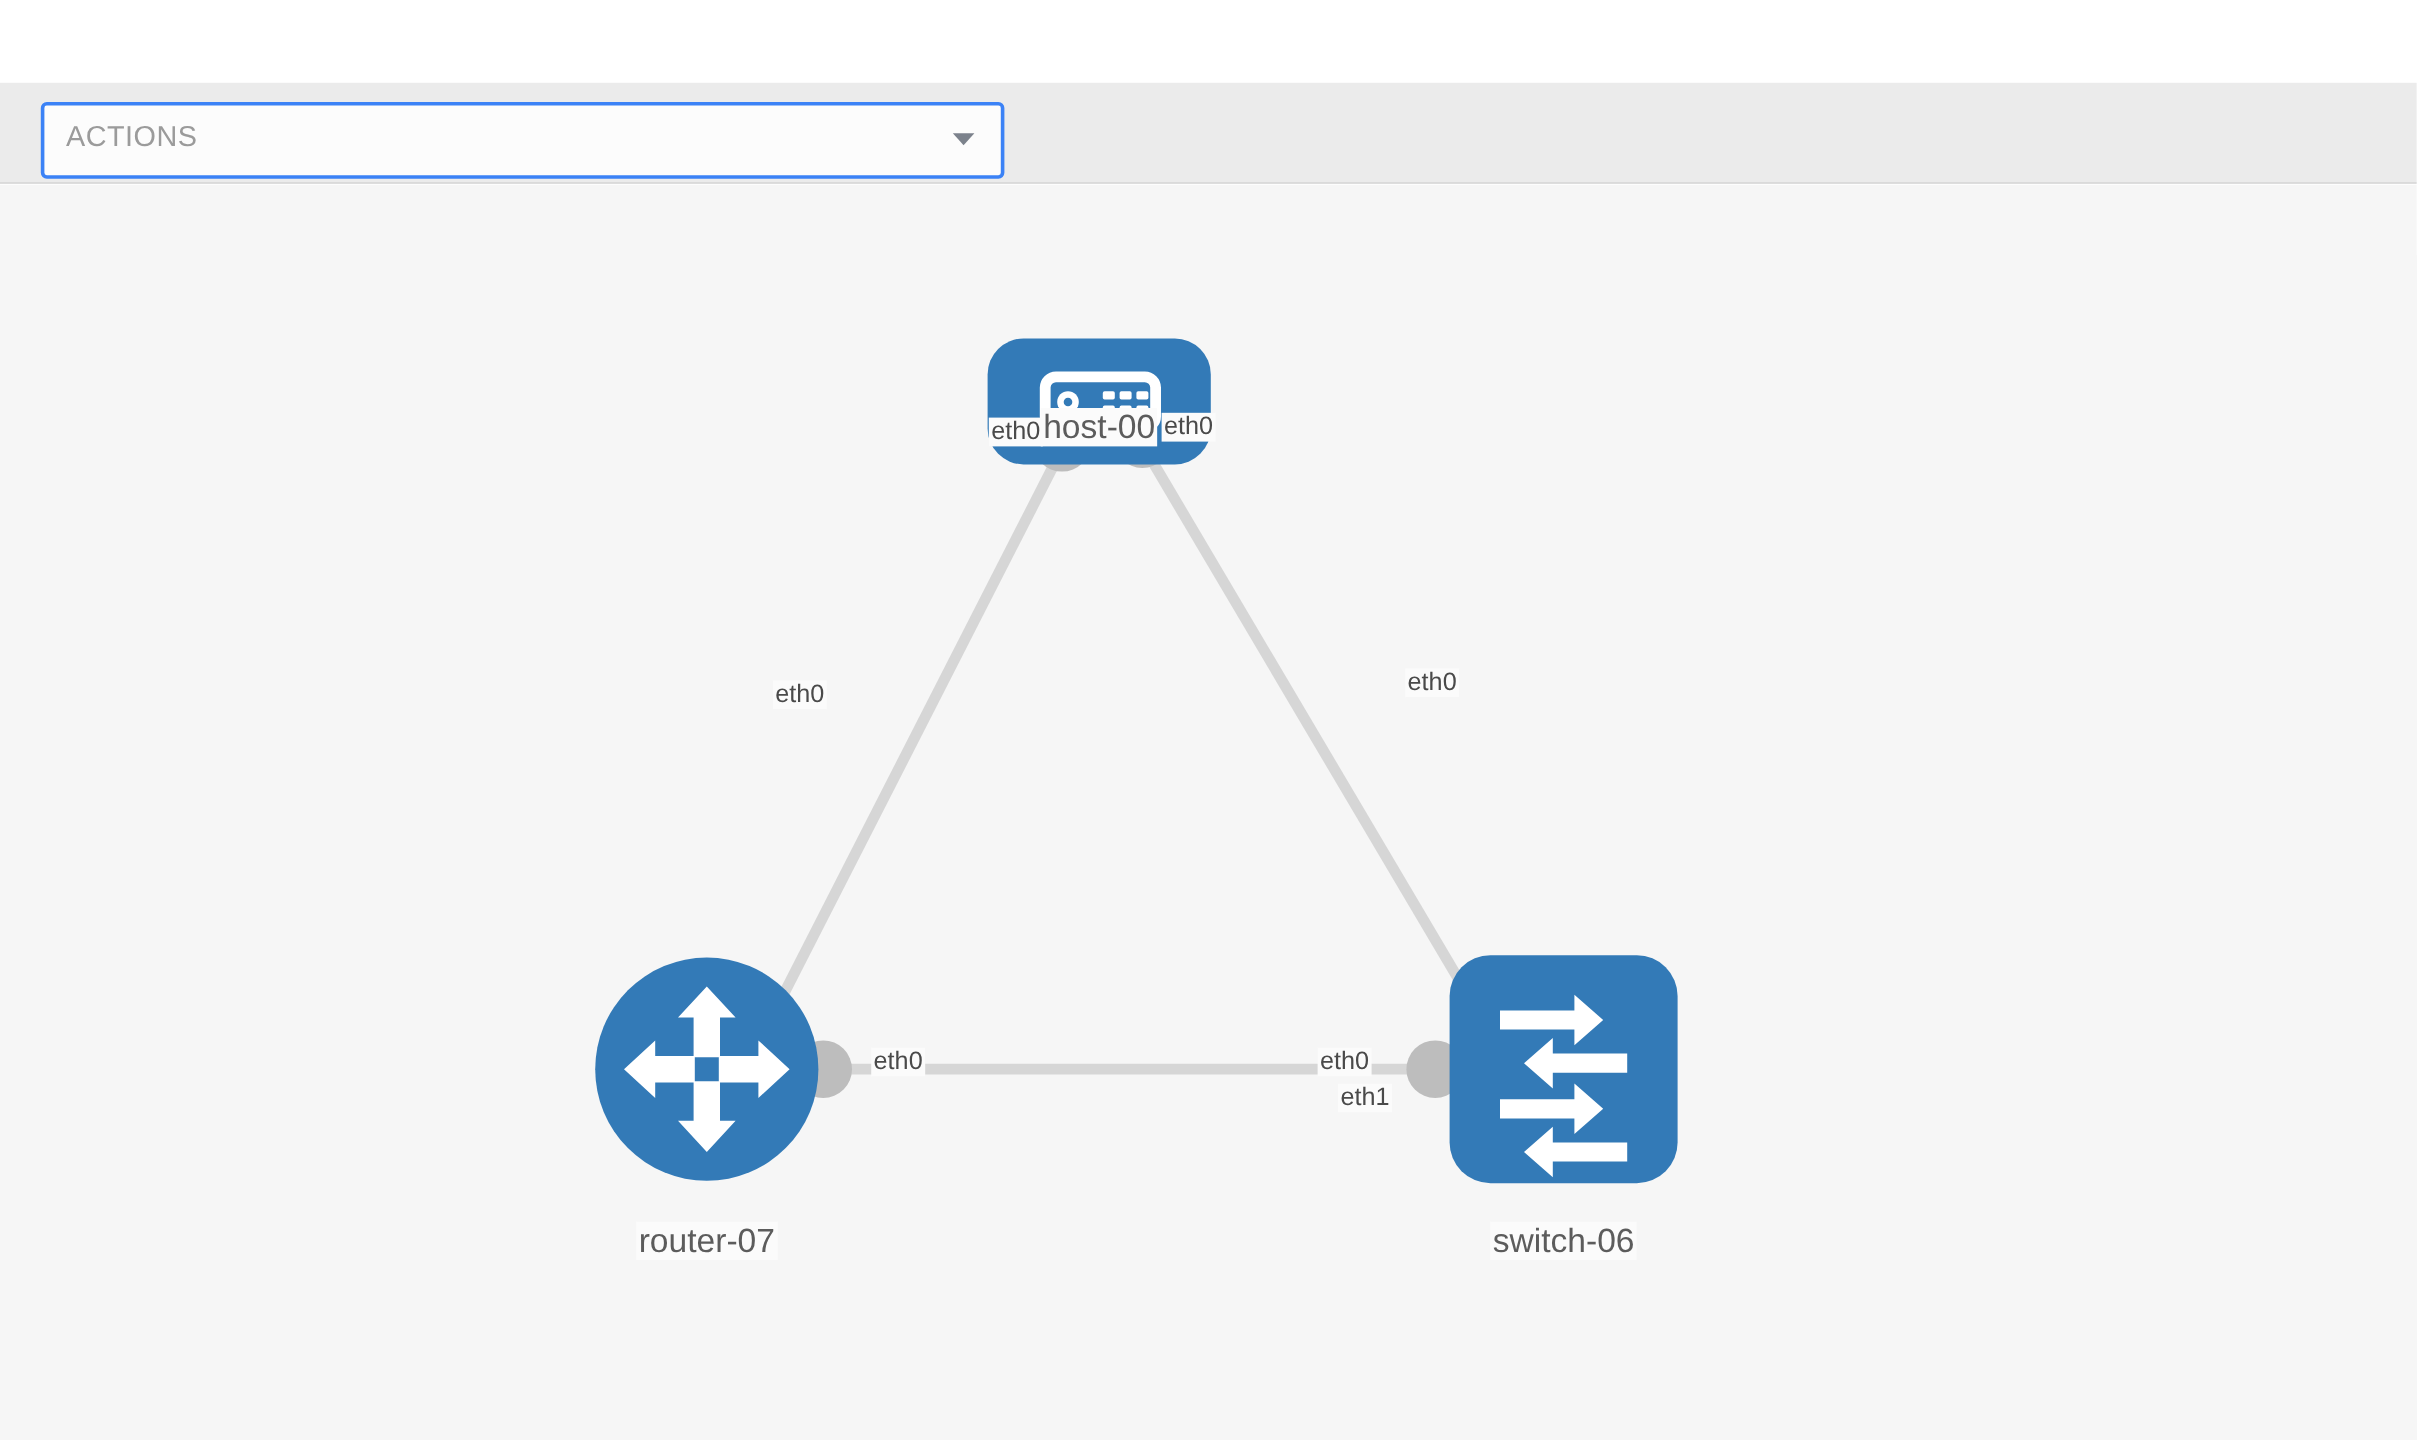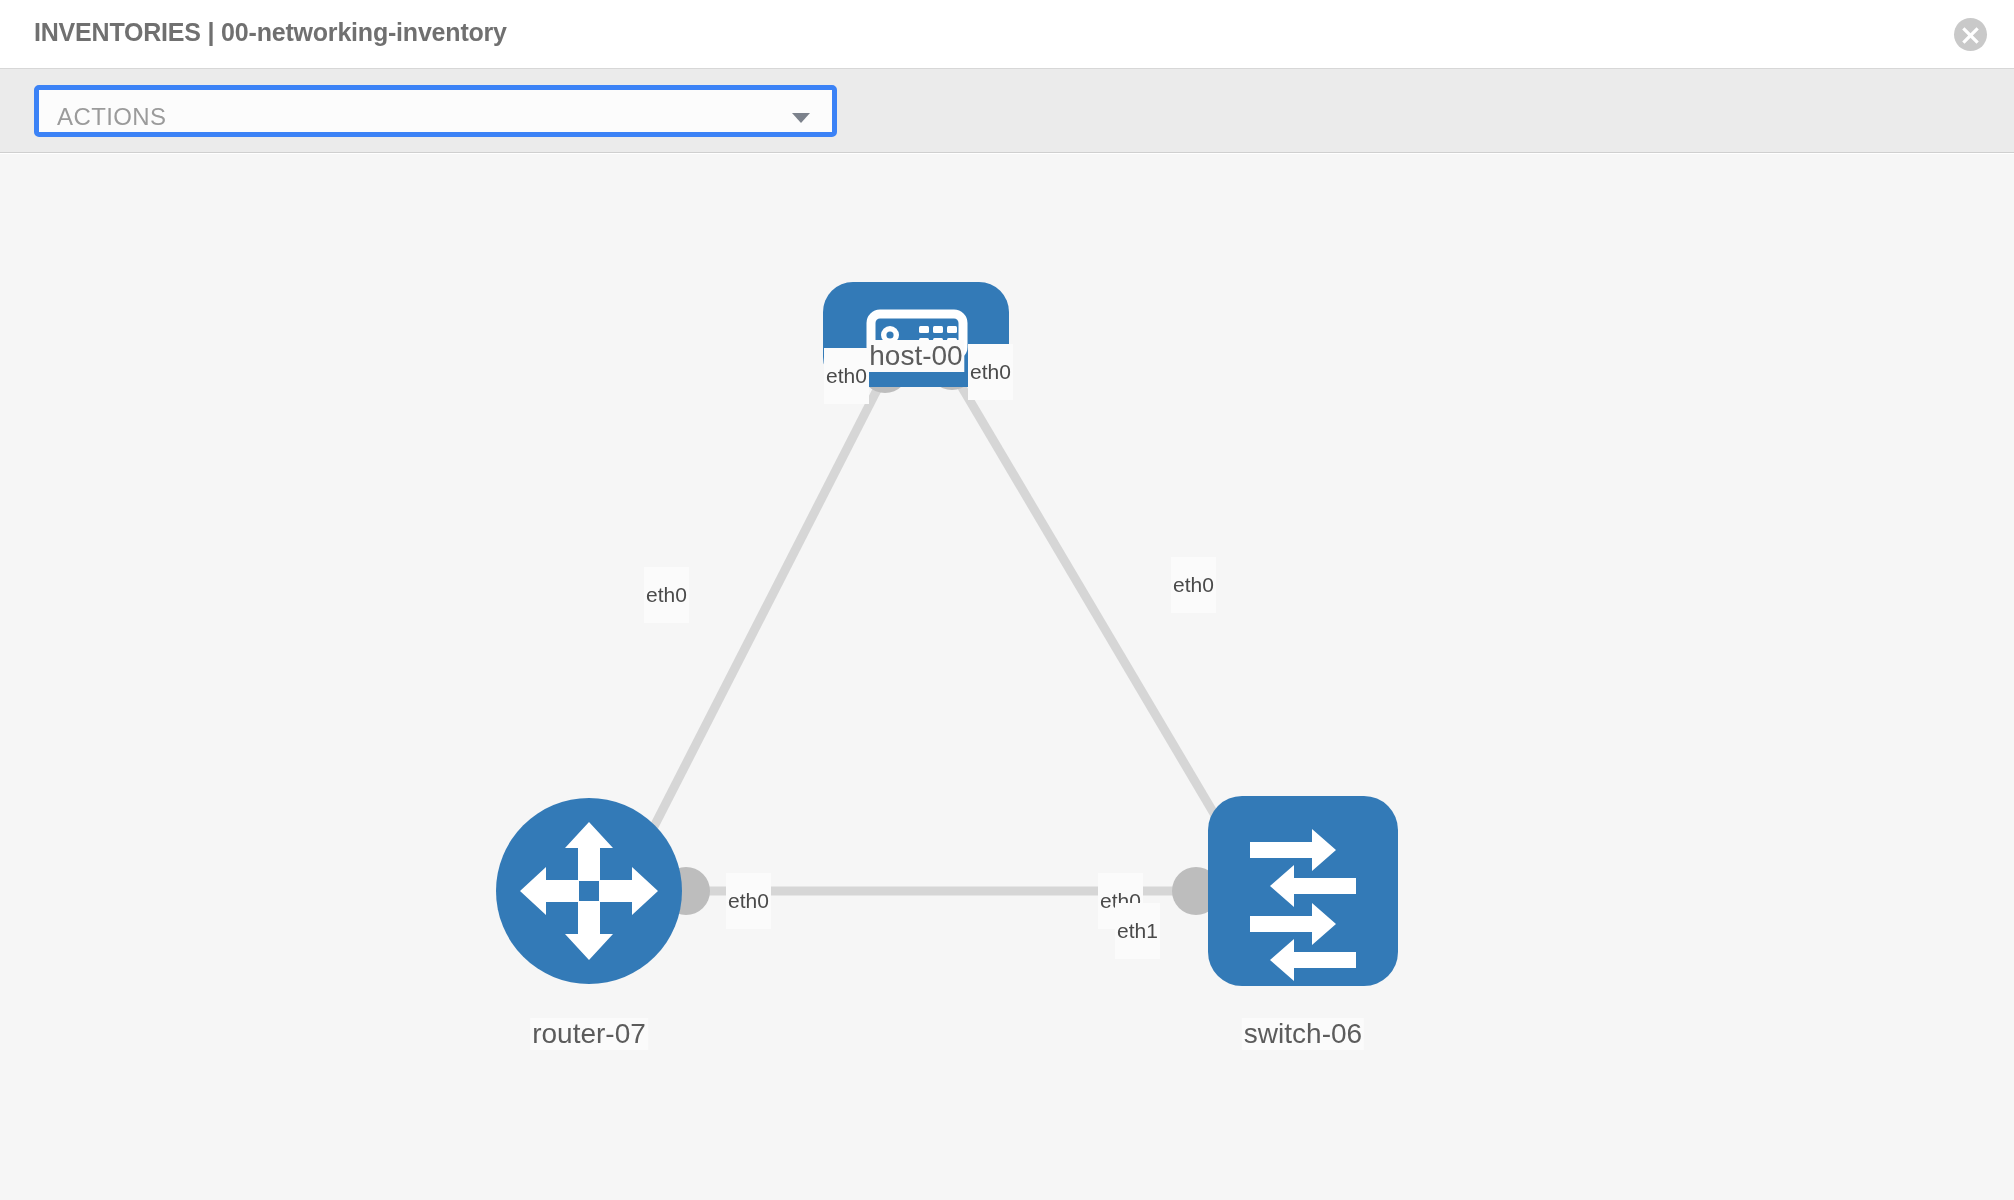--- a/index.html
+++ b/index.html
@@ -34,23 +34,23 @@
   .close-btn svg { display: block; width: 33px; height: 33px; }
 
   
   .toolbar {
     position: absolute; left: 0; top: 69px; width: 2014px; height: 84px;
     background: #ebebeb;
     border-bottom: 1px solid #cfcfcf;
   }
   .actions-select {
     position: absolute; left: 34px; top: 16px;
-    width: 803px; height: 52px;
+    width: 803px; height: 64px;
     background: #fcfcfc;
-    border: 5px solid #3b82f6;
+    border: 3px solid #3b82f6;
     border-radius: 5px;
     cursor: pointer;
   }
   .actions-label {
     position: absolute; left: 18px; top: 13px;
     font-size: 24px; color: #9b9b9b;
     letter-spacing: 0.4px;
   }
   .caret {
     position: absolute; right: 22px; top: 23px;
@@ -100,36 +100,28 @@
     background: #fbfbfb;
     white-space: nowrap;
     transform: translateX(-50%);
     padding: 0 2px;
   }
   .port-label {
     position: absolute;
     font-size: 21px; color: #4a4a4a;
     background: #fbfbfb;
     white-space: nowrap;
-    padding: 16px 2px;
+    padding: 0 2px;
   }
 </style>
 </head>
 <body>
 
 <div id="app">
 
-  <div class="header">
-    <div class="header-title">INVENTORIES | 00-networking-inventory</div>
-    <div class="close-btn">
-      <svg viewBox="0 0 33 33" aria-hidden="true">
-        <path d="M10.5 9.2 L16.5 15.2 L22.5 9.2 L24.8 11.5 L18.8 17.5 L24.8 23.5 L22.5 25.8 L16.5 19.8 L10.5 25.8 L8.2 23.5 L14.2 17.5 L8.2 11.5 Z" fill="#ffffff"></path>
-      </svg>
-    </div>
-  </div>
 
   <div class="toolbar">
 
     <div class="actions-select">
       <span class="actions-label">ACTIONS</span>
       <span class="caret"></span>
     </div>
 
     <div class="tool-icon icon-wrench">
       <svg width="40" height="40" viewBox="0 0 40 40" aria-hidden="true">

